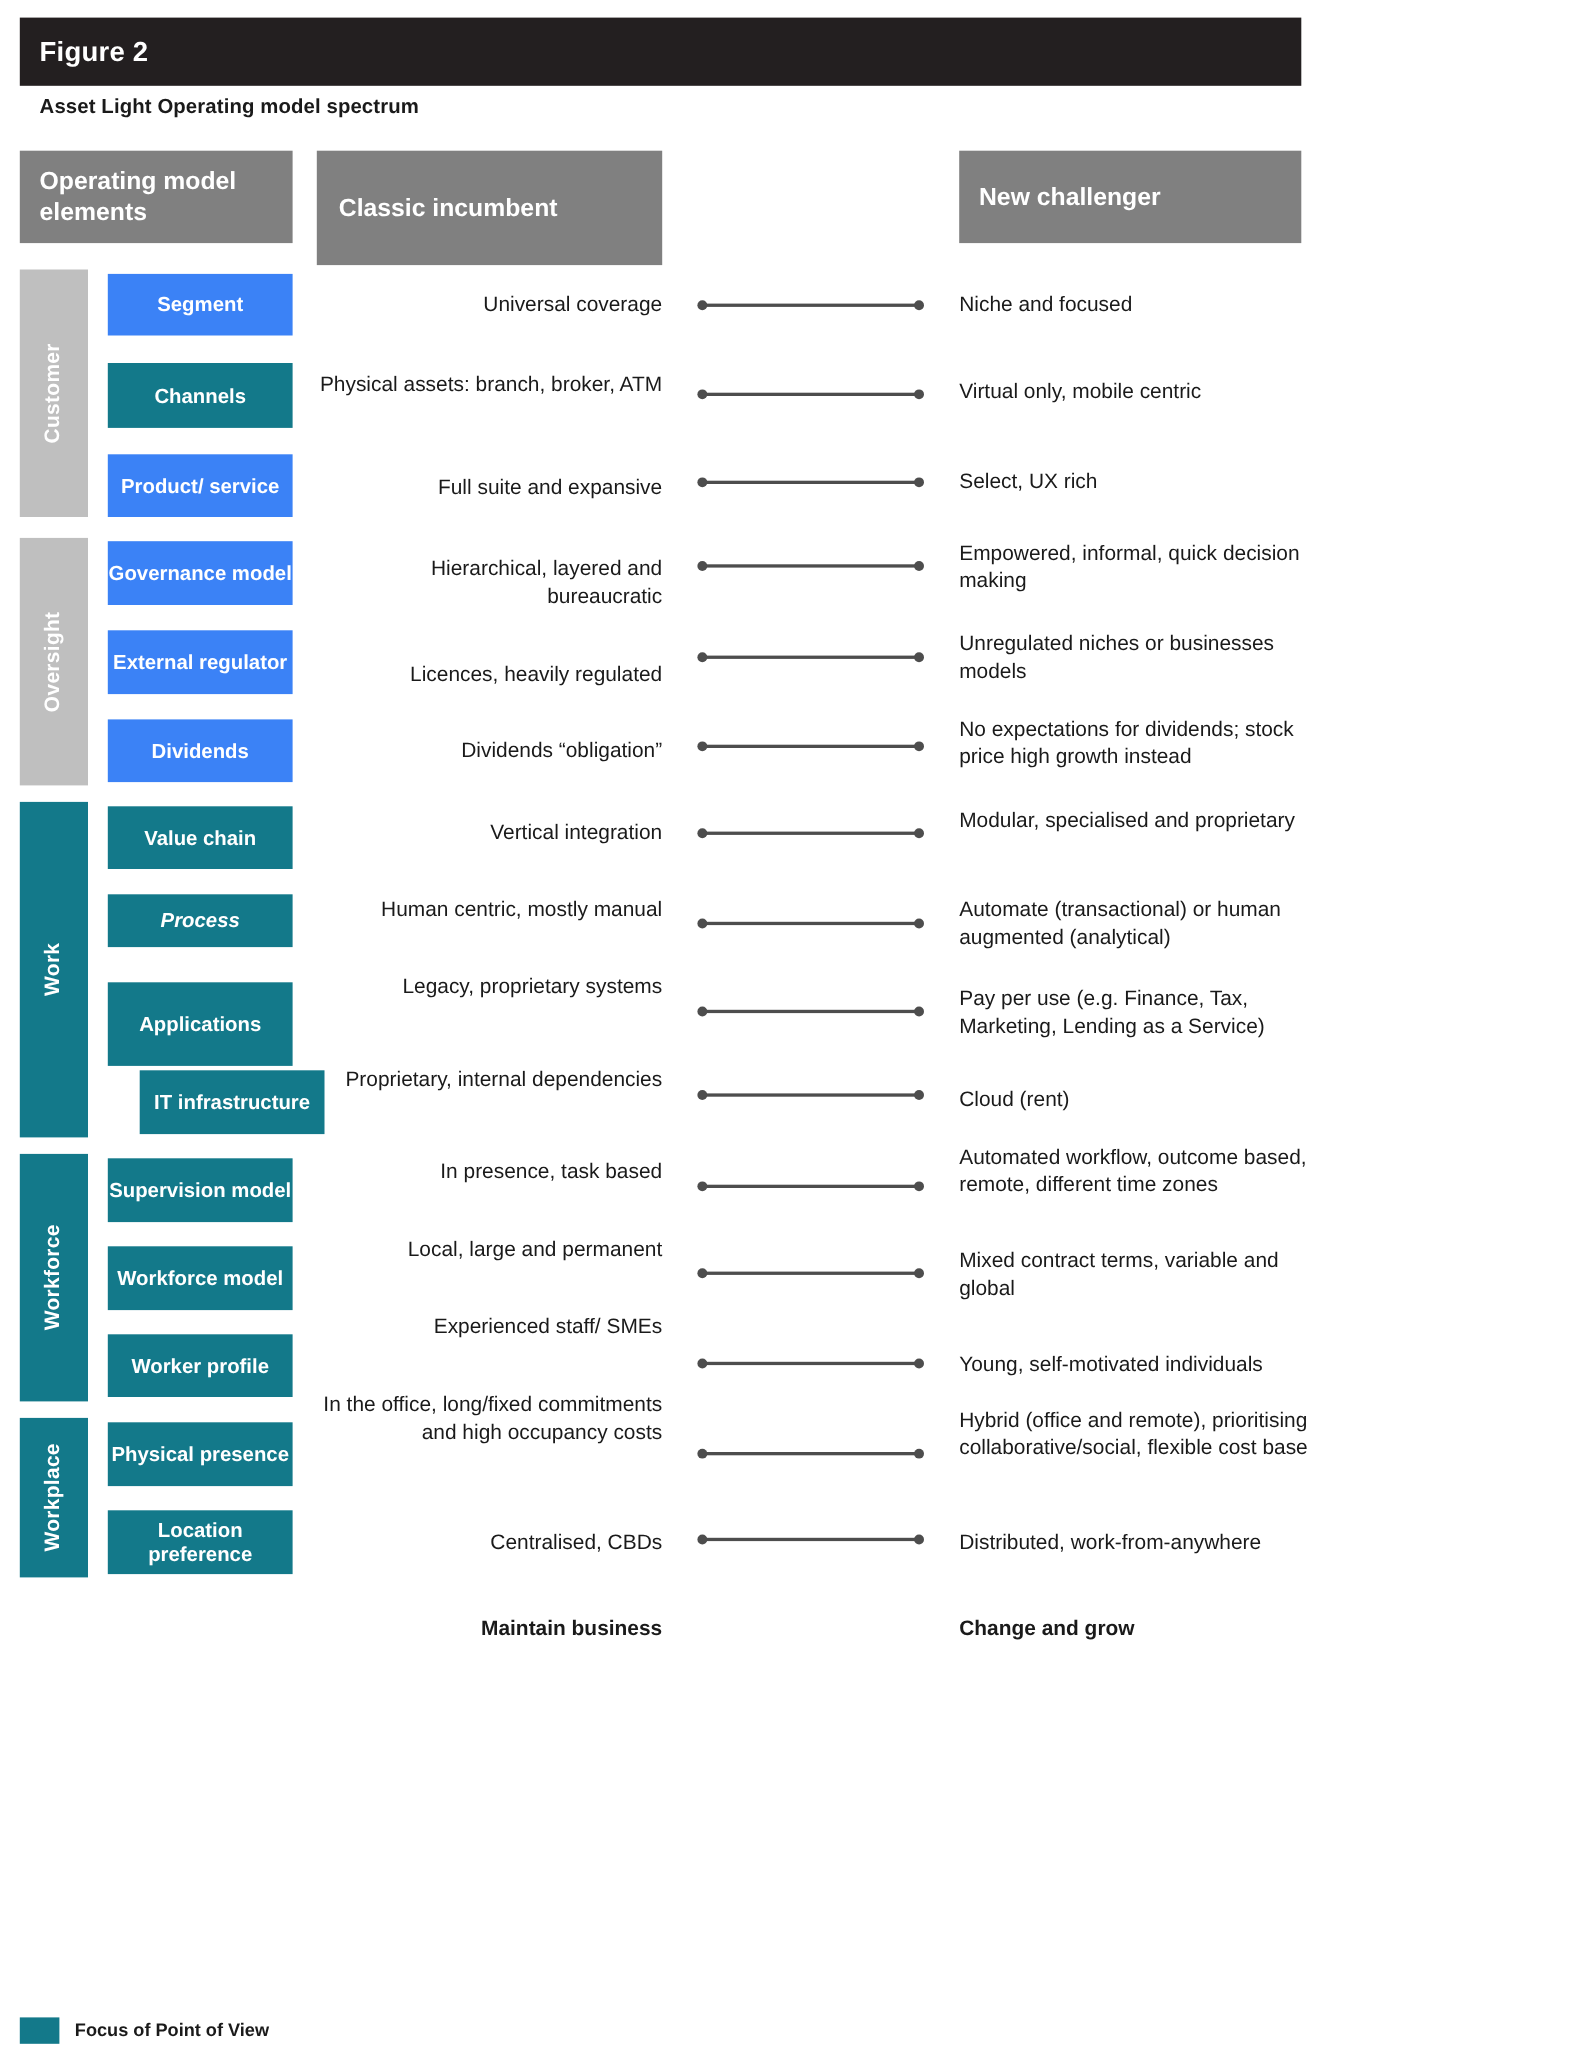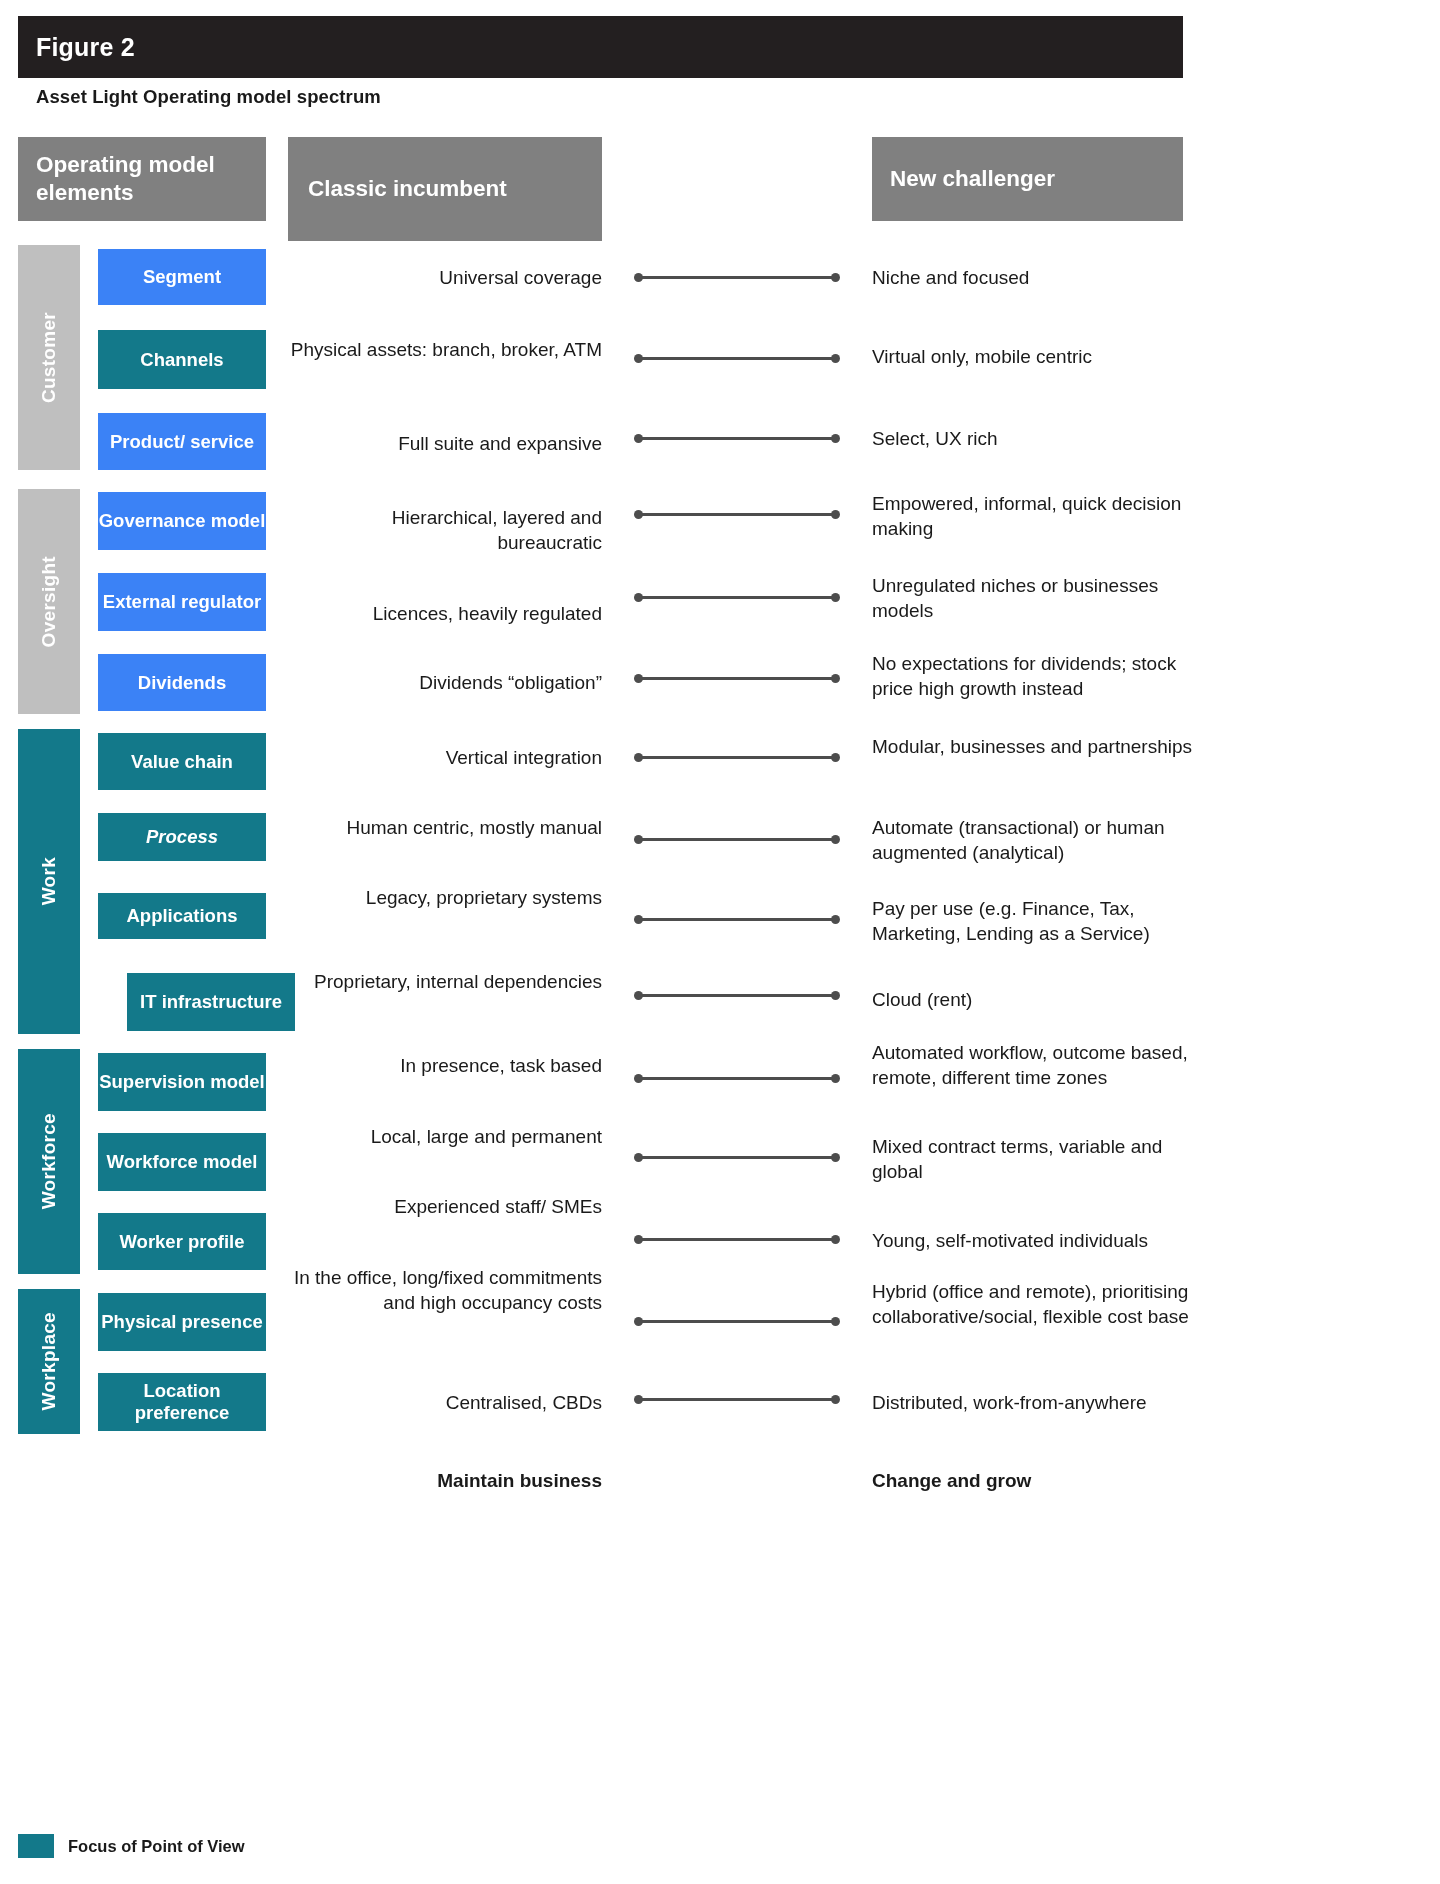--- a/index.html
+++ b/index.html
@@ -251,21 +251,21 @@
     </div>
   <div class="chip grey" style="top:654px; height:57px;">
       <span>Dividends</span>
     </div>
   <div class="chip teal" style="top:733px; height:57px;">
       <span>Value chain</span>
     </div>
   <div class="chip teal" style="top:813px; height:48px;font-style:italic;">
       <span>Process</span>
     </div>
-  <div class="chip teal" style="top:893px; height:46px;">
+  <div class="chip teal" style="top:893px; height:76px;">
       <span>Applications</span>
     </div>
   <div class="chip teal" style="top:973px; height:58px;margin-left:29px;">
       <span>IT infrastructure</span>
     </div>
   <div class="chip teal" style="top:1053px; height:58px;">
       <span>Supervision model</span>
     </div>
   <div class="chip teal" style="top:1133px; height:58px;">
       <span>Workforce model</span>
@@ -327,21 +327,21 @@
     <div class="dot r"></div>
   </div>
   <div class="rowtext right" style="top:651px;">No expectations for dividends; stock price high growth instead</div>
 
   <div class="rowtext left" style="top:745px;">Vertical integration</div>
   <div class="connector" style="top:753px;">
     <div class="bar"></div>
     <div class="dot l"></div>
     <div class="dot r"></div>
   </div>
-  <div class="rowtext right" style="top:734px;">Modular, businesses and partnerships</div>
+  <div class="rowtext right" style="top:734px;">Modular, specialised and proprietary</div>
 
   <div class="rowtext left" style="top:815px;">Human centric, mostly manual</div>
   <div class="connector" style="top:835px;">
     <div class="bar"></div>
     <div class="dot l"></div>
     <div class="dot r"></div>
   </div>
   <div class="rowtext right" style="top:815px;">Automate  (transactional) or human augmented  (analytical)</div>
 
   <div class="rowtext left" style="top:885px;">Legacy, proprietary systems</div>

